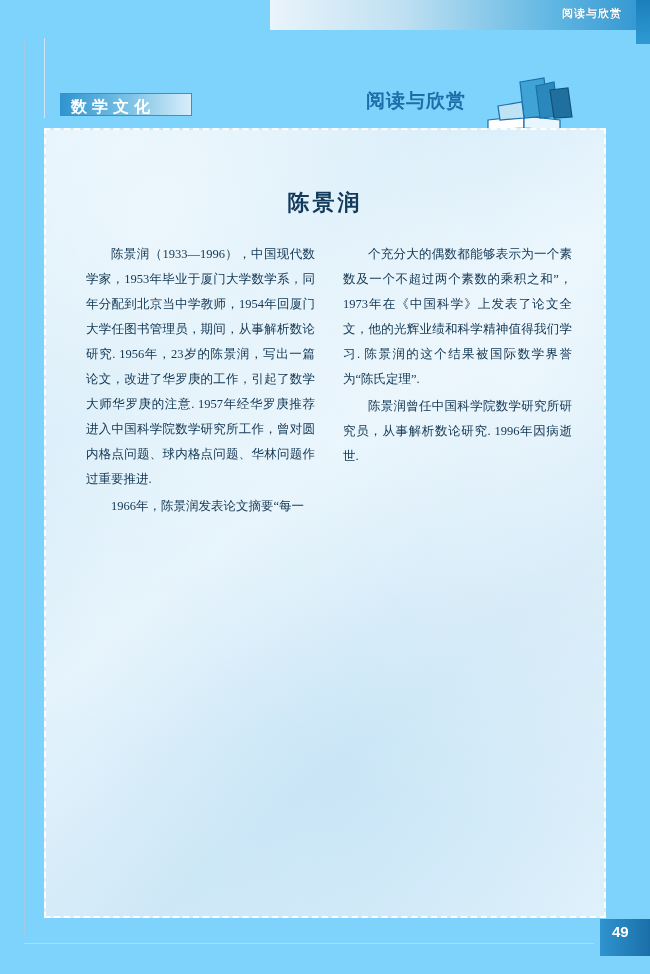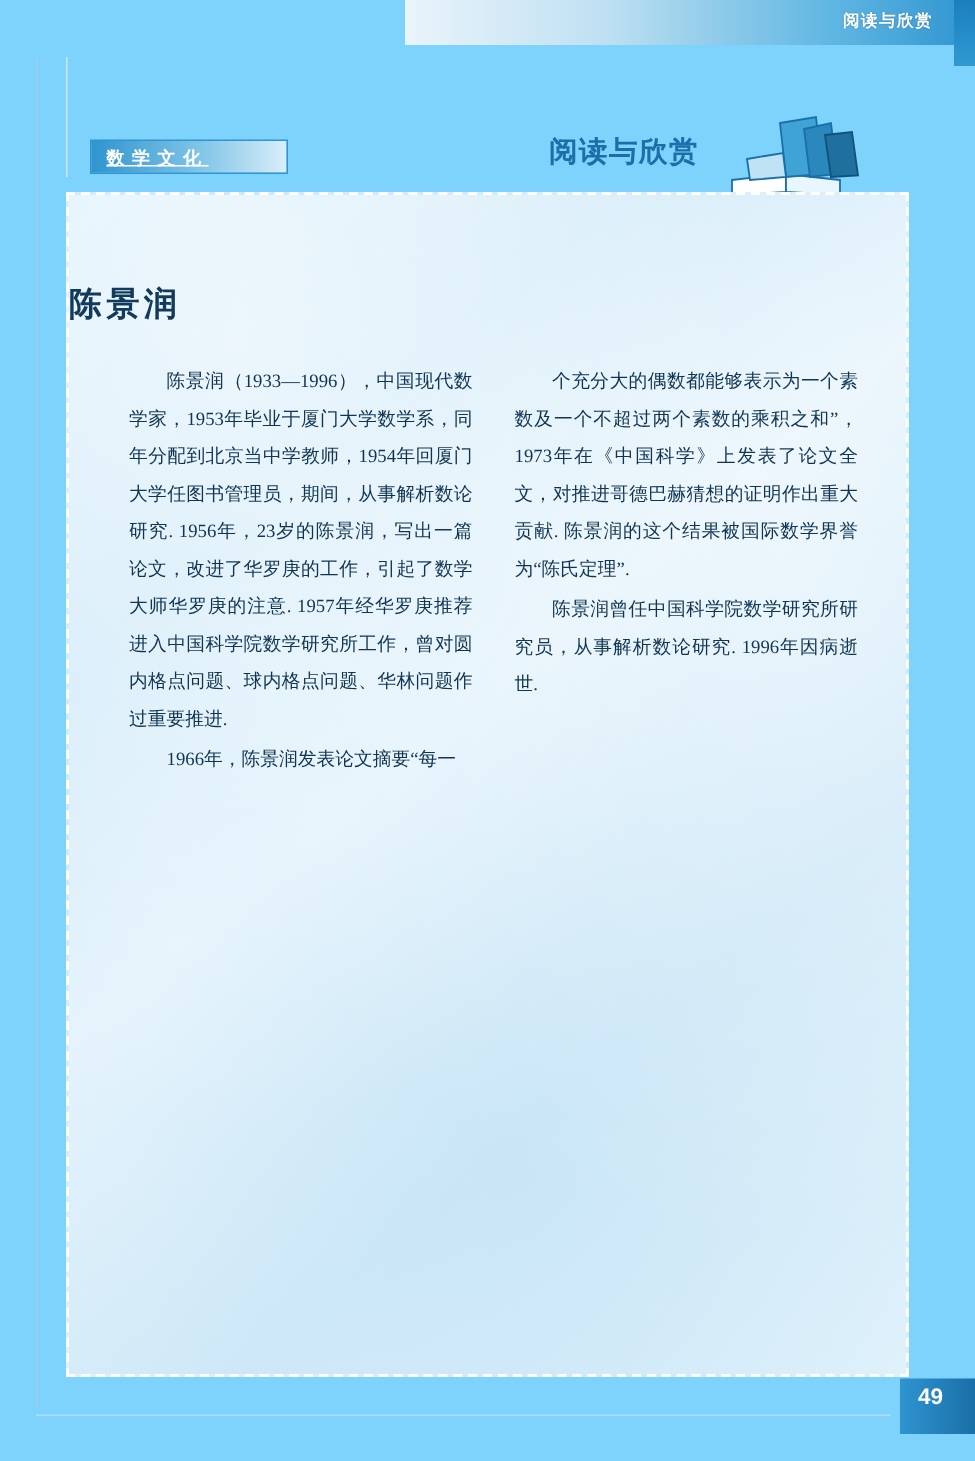--- a/index.html
+++ b/index.html
@@ -76,25 +76,24 @@
     top: 93px;
     width: 130px;
     height: 21px;
     background: linear-gradient(to right, #2f94cf 0%, #7fc4e6 55%, #d9eefa 100%);
     border: 1px solid #2f94cf;
   }
   .culture-tag span {
     position: absolute;
     left: 10px;
     top: 3px;
-    font-size: 12px;
+    font-size: 16px;
     color: #ffffff;
     letter-spacing: 5px;
     font-weight: bold;
-    text-decoration: underline;
   }
   .section-title {
     position: absolute;
     left: 366px;
     top: 88px;
     font-size: 19px;
     font-weight: bold;
     color: #1c6ea8;
     letter-spacing: 1px;
   }
@@ -128,20 +127,21 @@
       radial-gradient(ellipse at 85% 30%, rgba(255,255,255,.40), rgba(255,255,255,0) 60%),
       radial-gradient(ellipse at 55% 80%, rgba(190,225,245,.35), rgba(255,255,255,0) 60%);
     pointer-events: none;
   }
 
   .article-title {
     position: absolute;
     left: 0;
     top: 58px;
     width: 100%;
+    text-align: center;
     font-size: 22px;
     font-weight: bold;
     color: #123a5a;
     letter-spacing: 3px;
   }
 
   .columns {
     position: absolute;
     left: 40px;
     top: 112px;
@@ -226,21 +226,21 @@
     <div class="panel-sheen"></div>
 
     <div class="article-title">陈景润</div>
 
     <div class="columns">
       <div class="column">
         <p class="para">陈景润（1933—1996），中国现代数学家，1953年毕业于厦门大学数学系，同年分配到北京当中学教师，1954年回厦门大学任图书管理员，期间，从事解析数论研究. 1956年，23岁的陈景润，写出一篇论文，改进了华罗庚的工作，引起了数学大师华罗庚的注意. 1957年经华罗庚推荐进入中国科学院数学研究所工作，曾对圆内格点问题、球内格点问题、华林问题作过重要推进.</p>
         <p class="para">1966年，陈景润发表论文摘要“每一</p>
       </div>
       <div class="column">
-        <p class="para">个充分大的偶数都能够表示为一个素数及一个不超过两个素数的乘积之和”，1973年在《中国科学》上发表了论文全文，对推进哥德巴赫猜想的证明作出重大贡献. 陈景润的这个结果被国际数学界誉为“陈氏定理”.</p>
+        <p class="para">个充分大的偶数都能够表示为一个素数及一个不超过两个素数的乘积之和”，1973年在《中国科学》上发表了论文全文，他的光辉业绩和科学精神值得我们学习. 陈景润的这个结果被国际数学界誉为“陈氏定理”.</p>
         <p class="para">陈景润曾任中国科学院数学研究所研究员，从事解析数论研究. 1996年因病逝世.</p>
       </div>
     </div>
   </div>
 
   <div class="bottom-rule"></div>
 
   <div class="page-number-bar">
     <span>49</span>
   </div>

